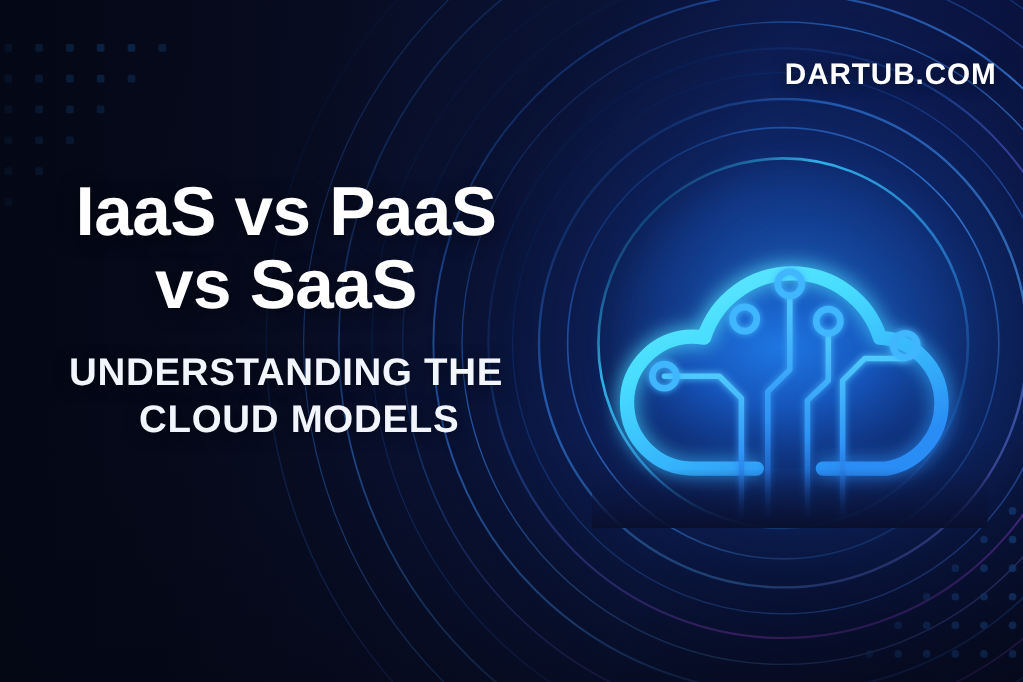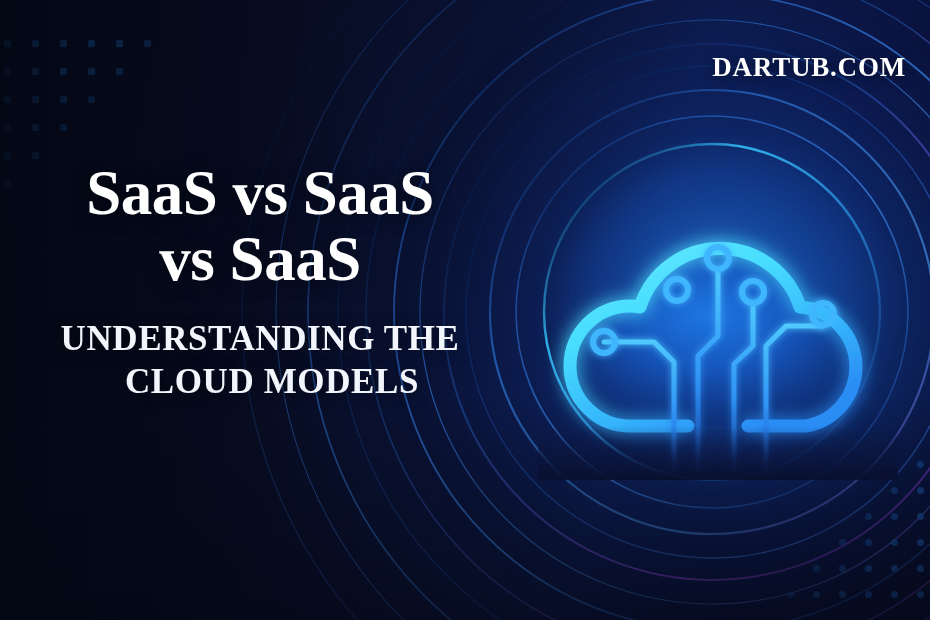--- a/index.html
+++ b/index.html
@@ -6,21 +6,21 @@
     margin: 0;
     padding: 0;
     background: #05091c;
   }
   #banner {
     position: relative;
     width: 930px;
     height: 620px;
     overflow: hidden;
     background: #4c1d95;
-    font-family: Liberation Serif, serif;
+    font-family: Liberation Sans, sans-serif;
     -webkit-font-smoothing: antialiased;
   }
 
   
   .bg-base {
     position: absolute;
     inset: 0;
     background:
       linear-gradient(105deg,
         #070b20 0%,
@@ -336,21 +336,21 @@
       </defs>
     </svg>
   </div>
 
   <div class="bg-vignette"></div>
 
   <div class="brand">DARTUB.COM</div>
 
   <div class="text-block">
     <h1 class="title">
-      <span>SaaS vs SaaS</span>
+      <span>IaaS vs PaaS</span>
       <span class="ln2">vs SaaS</span>
     </h1>
     <p class="subtitle">
       <span>UNDERSTANDING THE</span>
       <span class="ln2">CLOUD MODELS</span>
     </p>
   </div>
 
 </div>
 

